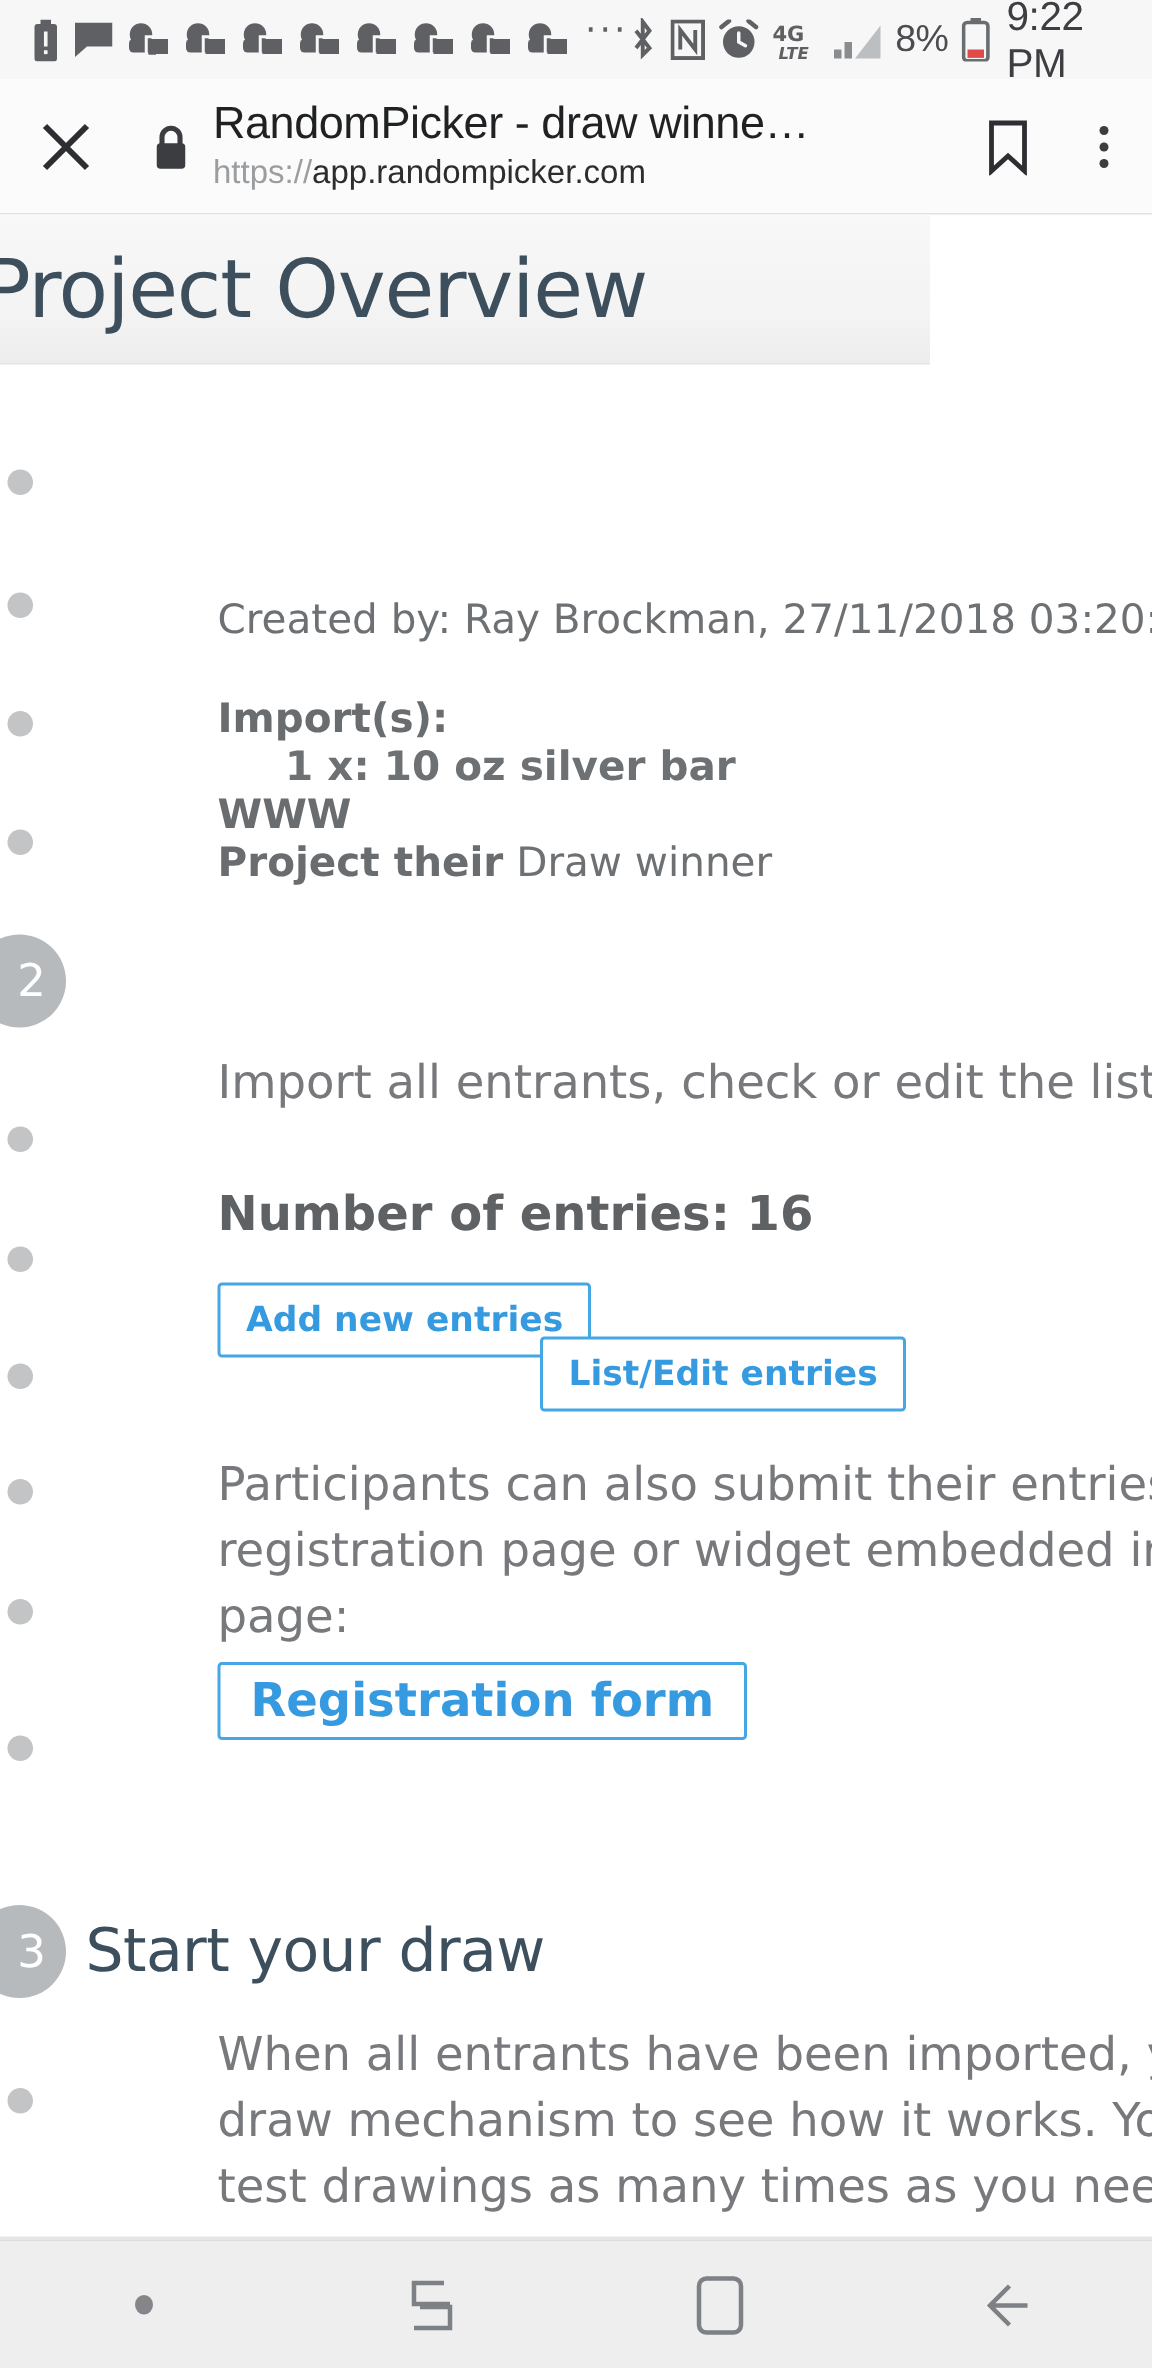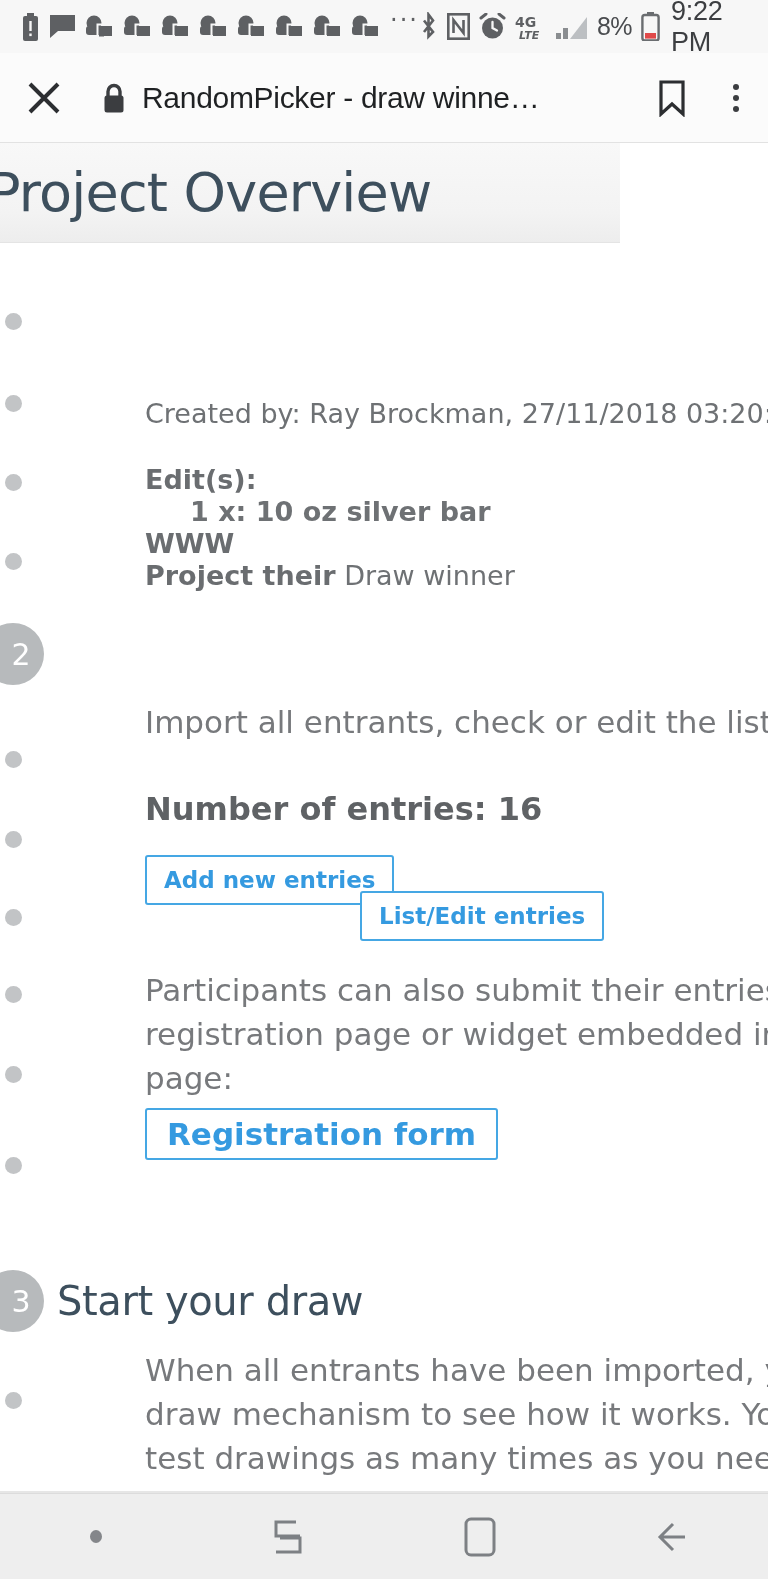--- a/index.html
+++ b/index.html
@@ -273,20 +273,21 @@
         </svg>
     </div>
     <div class="bb-lock">
       <svg width="26" height="32" viewBox="0 0 26 32">
           <path d="M7 14 L7 9.5 a6 6 0 0 1 12 0 L19 14" fill="none" stroke="#3b3d40" stroke-width="3.4"></path>
           <rect x="3.5" y="13.5" width="19" height="17" rx="2.5" fill="#3b3d40"></rect>
         </svg>
     </div>
     <div class="bb-textwrap">
       <div class="bb-title">RandomPicker - draw winne…</div>
+      <div class="bb-url"><span class="scheme">https://</span><span>app.randompicker.com</span></div>
     </div>
     <div class="bb-bookmark">
       <svg width="30" height="38" viewBox="0 0 30 38">
           <path d="M4 3 L26 3 L26 35 L15 25 L4 35 Z" fill="none" stroke="#2c2e31" stroke-width="3.2" stroke-linejoin="miter"></path>
         </svg>
     </div>
     <div class="bb-menu">
       <span class="dot3"></span>
       <span class="dot3"></span>
       <span class="dot3"></span>
@@ -305,21 +306,21 @@
     <span class="bullet" style="top:309px;"></span>
     <span class="bullet" style="top:507px;"></span>
     <span class="bullet" style="top:587px;"></span>
     <span class="bullet" style="top:665px;"></span>
     <span class="bullet" style="top:742px;"></span>
     <span class="bullet" style="top:822px;"></span>
     <span class="bullet" style="top:913px;"></span>
     <span class="bullet" style="top:1148px;"></span>
 
     <div class="meta" style="top:154px;">Created by: Ray Brockman, 27/11/2018 03:20:11</div>
-    <div class="meta meta-b" style="top:220px;">Edit(s):</div>
+    <div class="meta meta-b" style="top:220px;">Import(s):</div>
     <div class="meta meta-indent" style="top:252px;">1 x: 10 oz silver bar</div>
     <div class="meta meta-b" style="top:284px;">WWW</div>
     <div class="meta" style="top:316px;">
       <span class="meta-b">Project their</span>
       <span>Draw winner</span>
     </div>
 
     <div class="sect-badge" style="top:379px;">2</div>
     <div class="para" style="top:456px;">Import all entrants, check or edit the list.</div>
 

